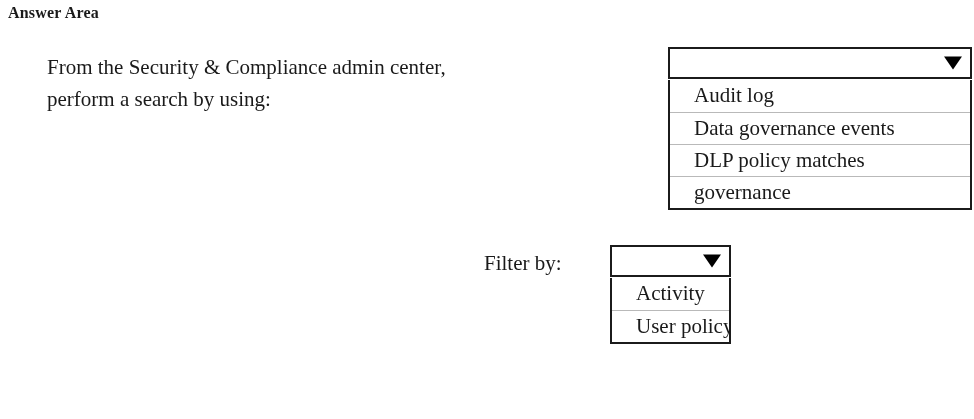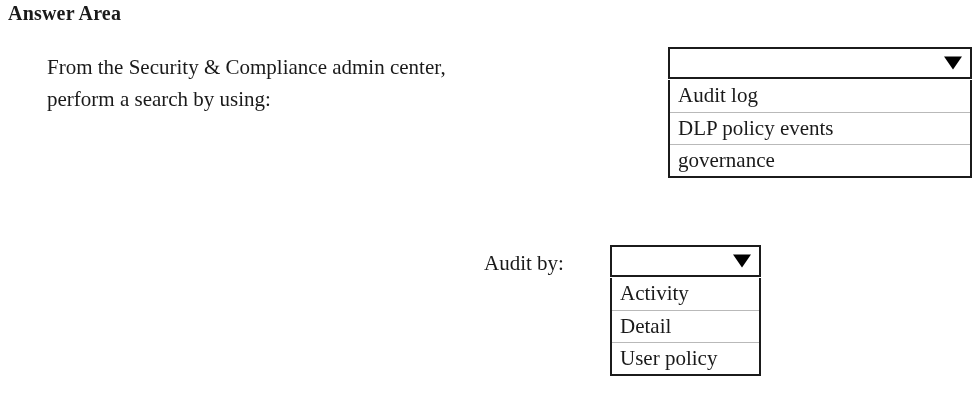--- a/index.html
+++ b/index.html
@@ -14,21 +14,21 @@
     overflow: hidden;
     font-family: "Liberation Serif", "DejaVu Serif", serif;
     color: #1a1a1a;
     -webkit-font-smoothing: antialiased;
   }
 
   .page-title {
     position: absolute;
     left: 8px;
     top: 1px;
-    font-size: 20px;
+    font-size: 16px;
     font-weight: bold;
     letter-spacing: 0.2px;
     line-height: 24px;
     white-space: nowrap;
   }
 
   .prompt-text {
     position: absolute;
     left: 47px;
     top: 51px;
@@ -73,68 +73,68 @@
     box-sizing: border-box;
     border: 2px solid #1b1b1b;
     border-top: none;
     background: #ffffff;
     margin-top: 1px;
   }
   .dropdown-option {
     box-sizing: border-box;
     height: 32px;
     line-height: 30px;
-    padding-left: 8px;
+    padding-left: 24px;
     font-size: 21px;
     border-top: 1px solid #b9b9b9;
     white-space: nowrap;
     overflow: hidden;
   }
   .dropdown-option:first-child {
     border-top: none;
   }
 
   
   #dropdown-search-type {
     left: 668px;
     top: 47px;
     width: 304px;
   }
   
   #dropdown-filter-by {
     left: 610px;
     top: 245px;
-    width: 151px;
+    width: 121px;
   }
 </style>
 </head>
 <body>
 
 <div class="page-title">Answer Area</div>
 
 <div class="prompt-text">From the Security &amp; Compliance admin center,
 perform a search by using:</div>
 
-<div class="filter-label">Audit by:</div>
+<div class="filter-label">Filter by:</div>
 
 <div class="dropdown" id="dropdown-search-type">
   <div class="dropdown-header">
     <span class="dropdown-header-value"></span>
     <span class="dropdown-arrow"></span>
   </div>
   <div class="dropdown-list">
     <div class="dropdown-option">Audit log</div>
-    <div class="dropdown-option">DLP policy events</div>
+    <div class="dropdown-option">Data governance events</div>
+    <div class="dropdown-option">DLP policy matches</div>
     <div class="dropdown-option">governance</div>
   </div>
 </div>
 
 <div class="dropdown" id="dropdown-filter-by">
   <div class="dropdown-header">
     <span class="dropdown-header-value"></span>
     <span class="dropdown-arrow"></span>
   </div>
   <div class="dropdown-list">
     <div class="dropdown-option">Activity</div>
-    <div class="dropdown-option">Detail</div>
     <div class="dropdown-option">User policy</div>
   </div>
 </div>
 
 </body></html>

